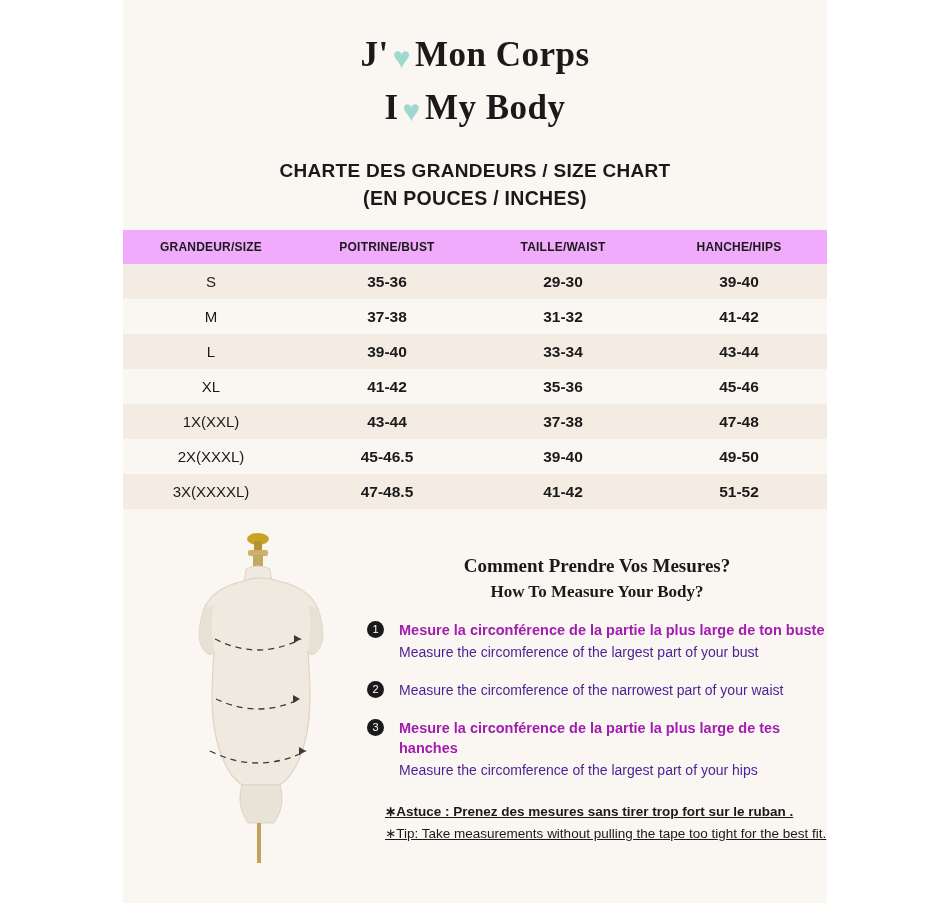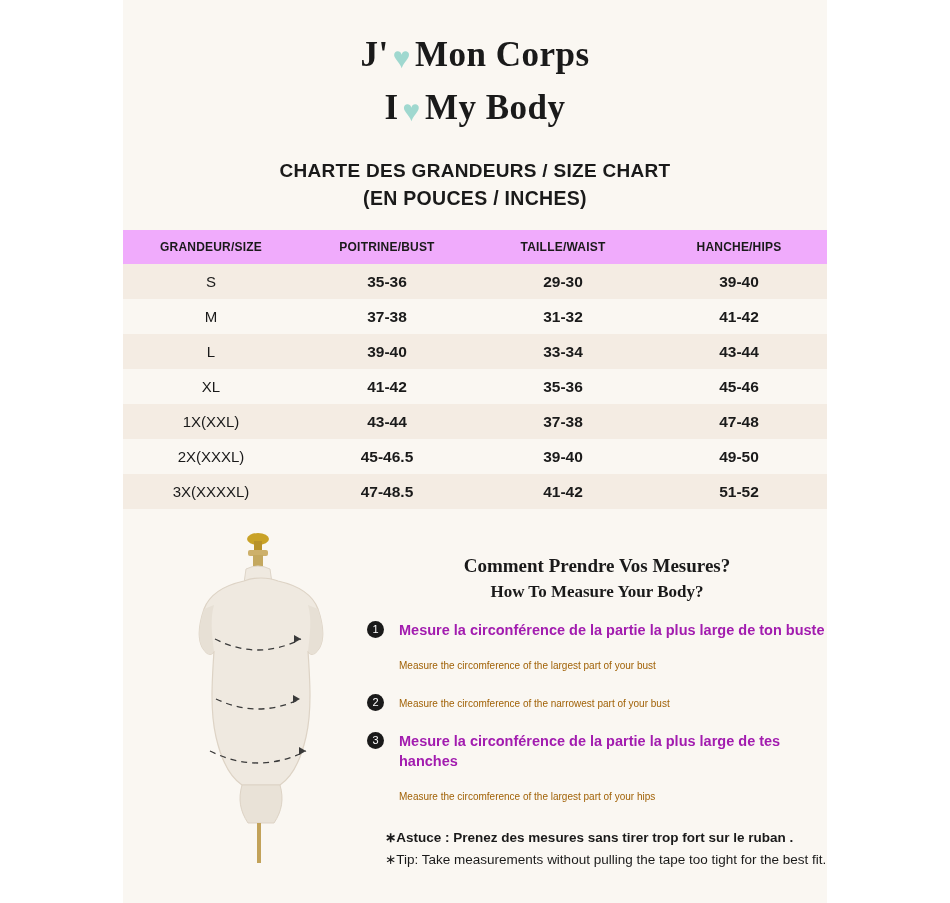--- a/index.html
+++ b/index.html
@@ -153,33 +153,34 @@
     text-align: center;
     font-family: "Liberation Sans", sans-serif;
   }
   .step-fr {
     font-size: 14.5px;
     font-weight: bold;
     color: #a21caf;
     line-height: 20px;
   }
   .step-en {
-    font-size: 10px;
-    color: #a16207;
+    font-size: 14px;
+    color: #4c1d95;
     line-height: 21px;
-    margin-top: 15px;
+    margin-top: 2px;
   }
   .tips {
     margin-top: 20px;
     padding-left: 18px;
   }
   .tip {
     font-size: 13.5px;
     color: #1a1a1a;
     line-height: 22px;
+    text-decoration: underline;
   }
   .tip.fr { font-weight: bold; }
 </style>
 </head>
 <body>
 
 <div class="page">
   <div class="panel">
 
     <div class="title-block">
@@ -310,21 +311,21 @@
         </div>
 
         <div class="steps">
           <div class="step">
             <div class="step-num">1</div>
             <div class="step-fr">Mesure la circonférence de la partie la plus large de ton buste</div>
             <div class="step-en">Measure the circomference of the largest part of your bust</div>
           </div>
           <div class="step">
             <div class="step-num">2</div>
-            <div class="step-en">Measure the circomference of the narrowest part of your bust</div>
+            <div class="step-en">Measure the circomference of the narrowest part of your waist</div>
           </div>
           <div class="step">
             <div class="step-num">3</div>
             <div class="step-fr">Mesure la circonférence de la partie la plus large de tes hanches</div>
             <div class="step-en">Measure the circomference of the largest part of your hips</div>
           </div>
         </div>
 
         <div class="tips">
           <div class="tip fr">∗Astuce : Prenez des mesures sans tirer trop fort sur le ruban .</div>

